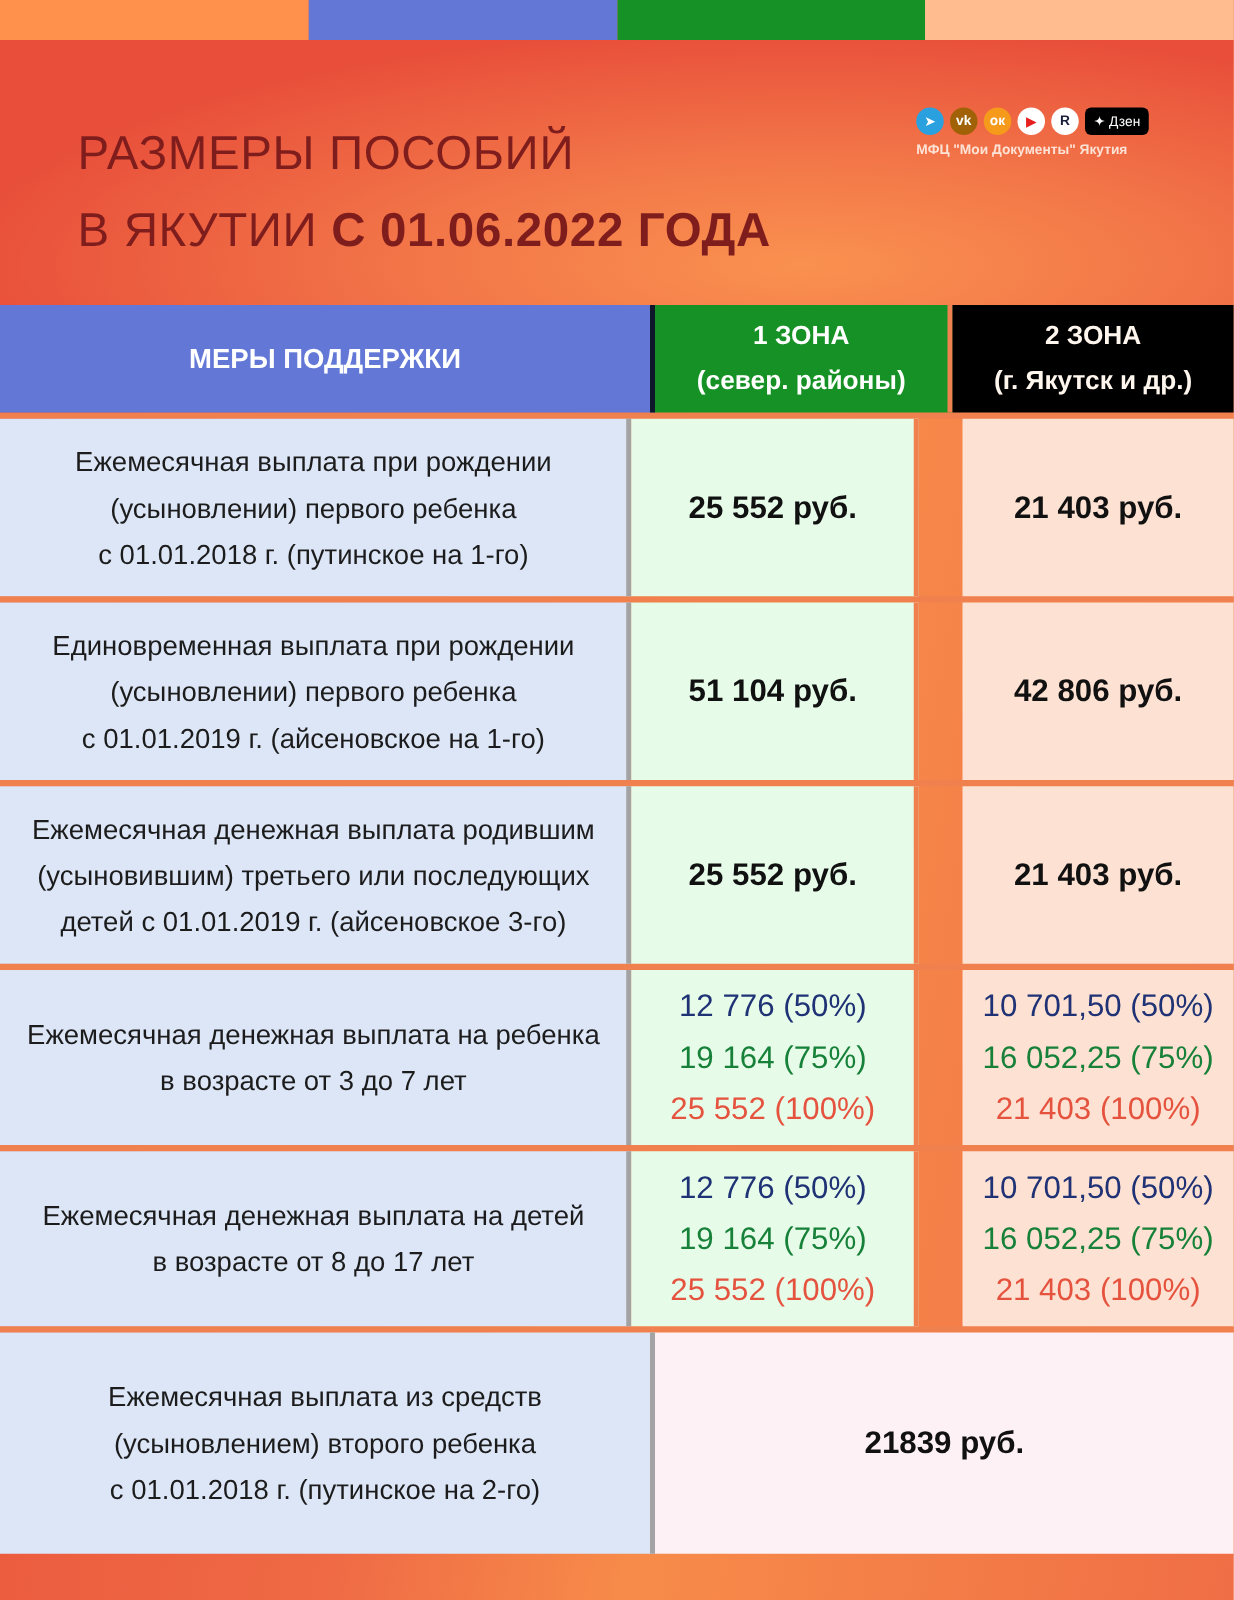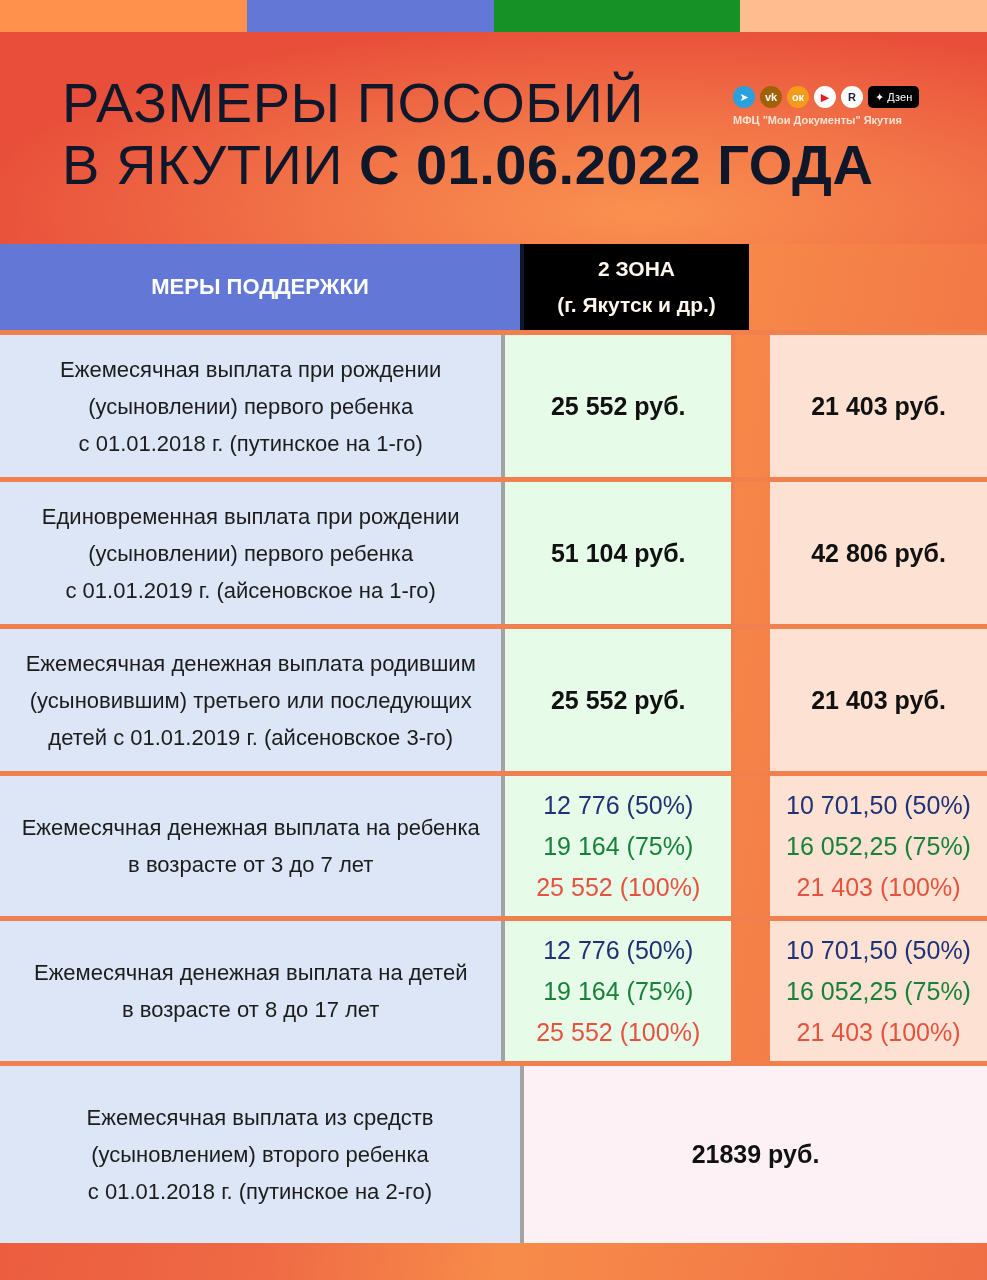--- a/index.html
+++ b/index.html
@@ -7,21 +7,21 @@
   body {
     font-family: "Liberation Sans", "DejaVu Sans", sans-serif;
     background: linear-gradient(100deg, #e9523a 0%, #ef6a45 40%, #f78c4a 60%, #f06e45 100%);
     position: relative;
   }
   .top-stripes { position: absolute; left: 0; top: 0; width: 987px; height: 32px; display: flex; }
   .top-stripes div { flex: 1; height: 32px; }
   .header { position: absolute; left: 0; top: 32px; width: 987px; height: 212px;
     background: radial-gradient(ellipse at 65% 85%, #fa9150 0%, #f27548 35%, #e84e3a 75%);
   }
-  .title { position: absolute; left: 62px; top: 72px; color: #0f172a; font-size: 56px; line-height: 62px; letter-spacing: 0.5px; }
+  .title { position: absolute; left: 62px; top: 92px; color: #7f1d1d; font-size: 38px; line-height: 62px; letter-spacing: 0.5px; }
   .title .line { display: block; white-space: nowrap; }
   .title .l1 { font-weight: 400; }
   .title .l2 .thin { font-weight: 400; }
   .title .l2 .bold { font-weight: 700; }
   .brand { position: absolute; left: 733px; top: 86px; width: 200px; }
   .icons { display: flex; align-items: center; gap: 5px; }
   .ic { width: 22px; height: 22px; border-radius: 50%; display: flex; align-items: center; justify-content: center; color: #fff; font-size: 11px; font-weight: 700; }
   .dzen { background: #000; color: #fff; border-radius: 5px; height: 22px; padding: 0 7px; font-size: 11px; display: flex; align-items: center; gap: 3px; }
   .brand-text { color: #fde3d6; font-size: 11px; font-weight: 700; margin-top: 6px; white-space: nowrap; }
 
@@ -71,20 +71,24 @@
     <span class="ic" style="background:#ffffff;color:#e61e1e">▶</span>
     <span class="ic" style="background:#ffffff;color:#1c1f3b">R</span>
     <span class="dzen">✦ Дзен</span>
   </div>
   <div class="brand-text">МФЦ "Мои Документы" Якутия</div>
 </div>
 
 <div class="table">
   <div class="row hrow">
     <div class="cell c1">МЕРЫ ПОДДЕРЖКИ</div>
+    <div class="cell c2">
+      <span>1 ЗОНА</span>
+      <span>(север. районы)</span>
+    </div>
     <div class="cell c3">
       <span>2 ЗОНА</span>
       <span>(г. Якутск и др.)</span>
     </div>
   </div>
 
   <div class="row drow" style="height:147px">
     <div class="cell c1">
       <span>Ежемесячная выплата при рождении</span>
       <span>(усыновлении) первого ребенка</span>

